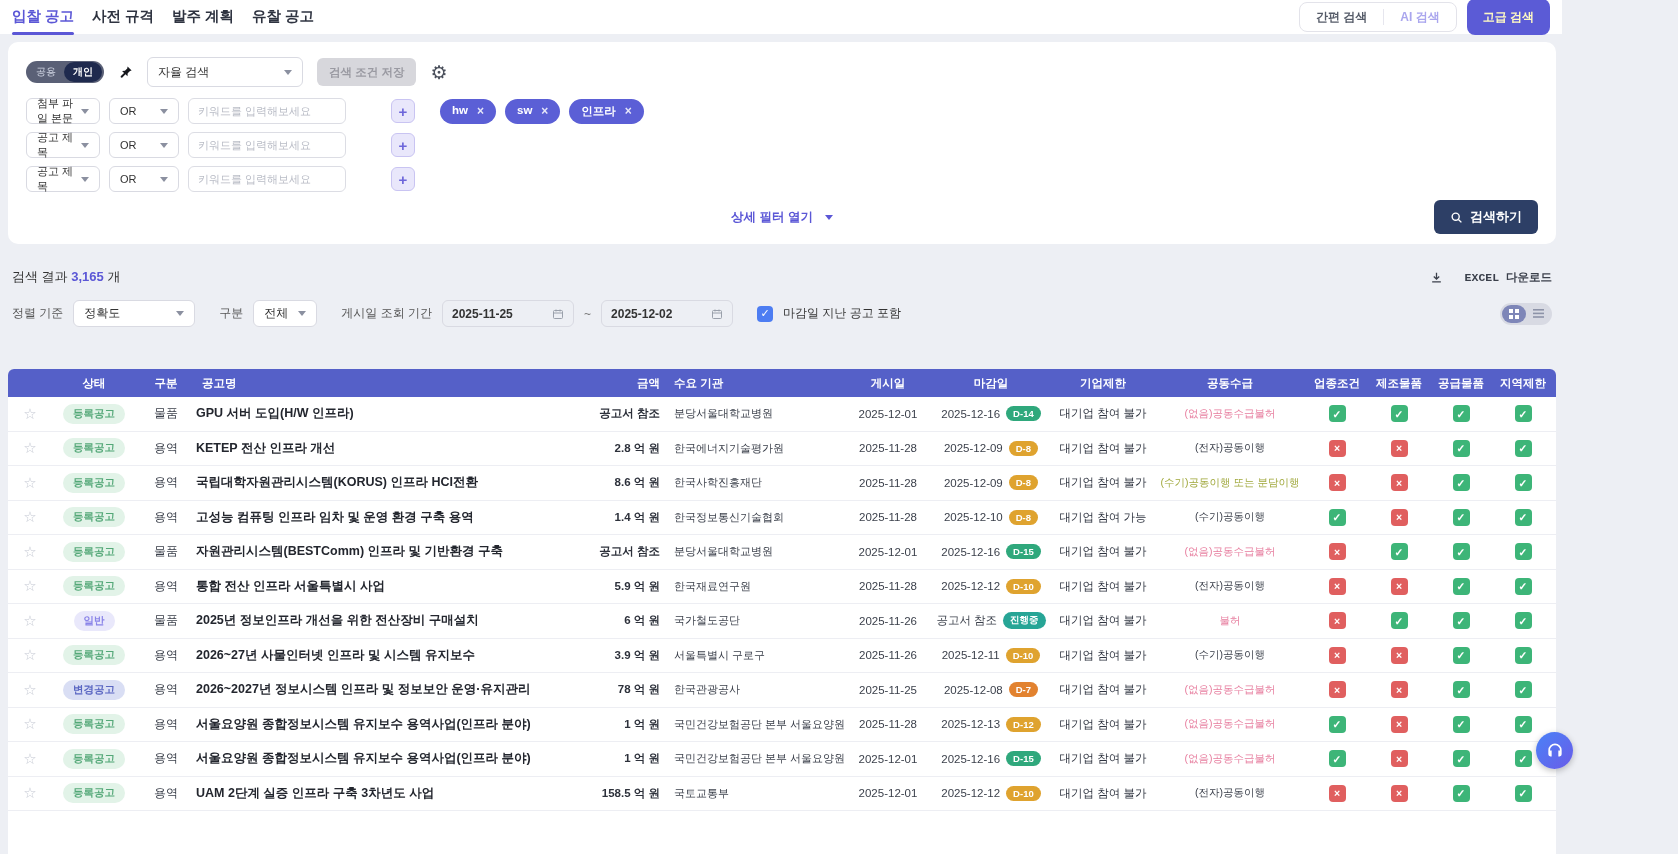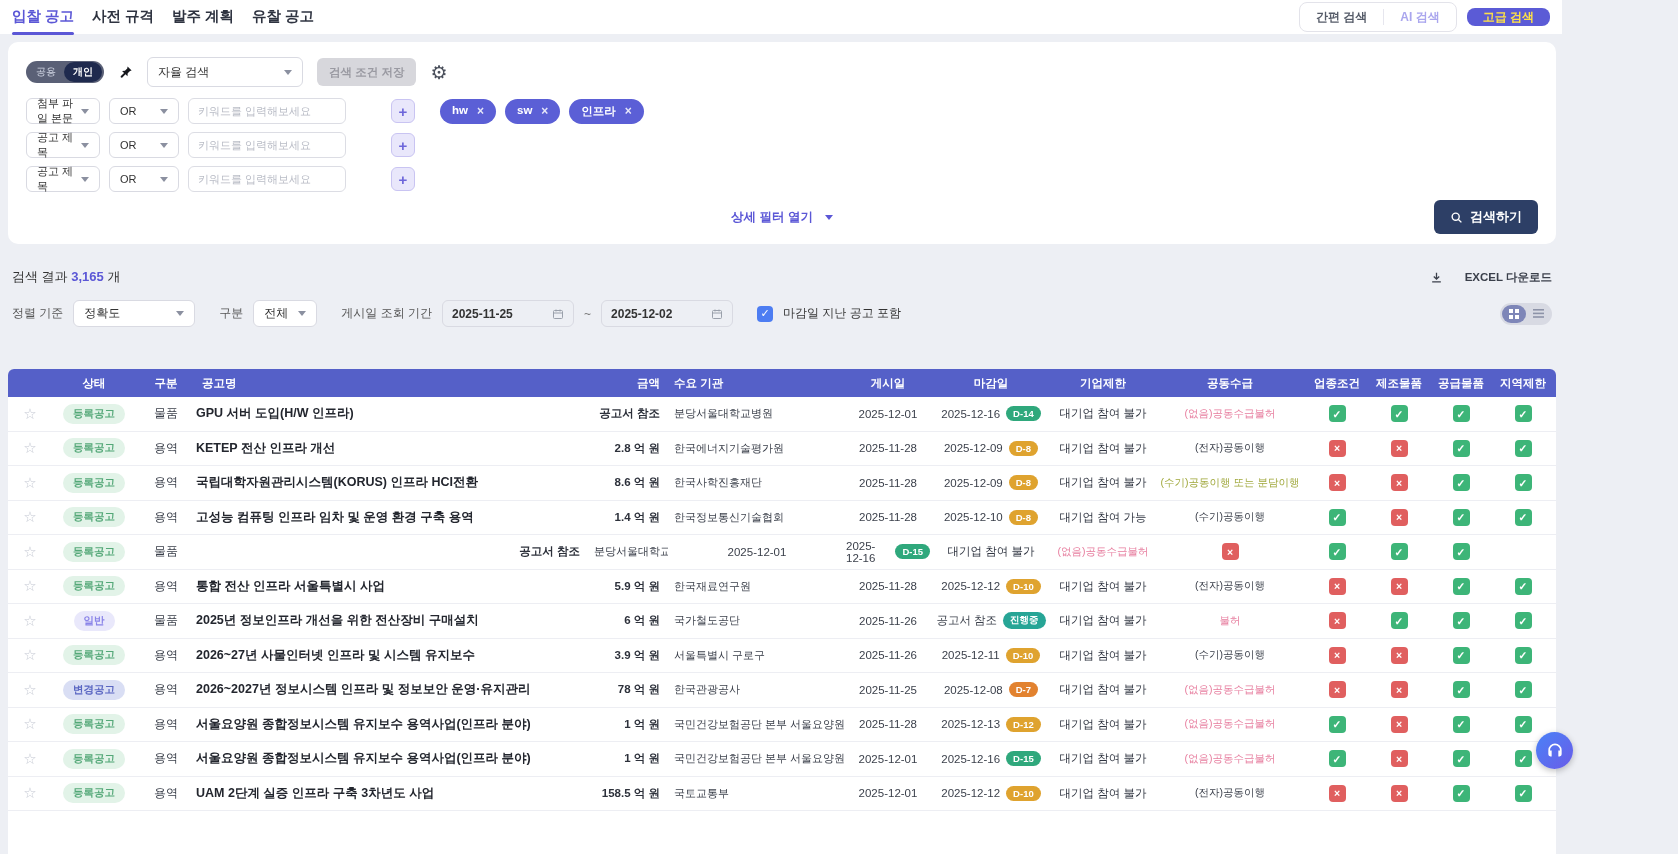--- a/index.html
+++ b/index.html
@@ -11,21 +11,21 @@
   .topbar { background:#fff; height:34px; display:flex; align-items:center; justify-content:space-between; padding:0 12px; }
   .tabs { display:flex; gap:18px; align-items:center; }
   .tab { font-size:14.5px; font-weight:700; color:#2e3340; padding:8px 0 9px; position:relative; cursor:pointer; }
   .tab.active { color:#5b57d6; }
   .tab.active::after { content:""; position:absolute; left:0; right:0; bottom:0; height:3px; background:#5b57d6; border-radius:2px; }
   .top-actions { display:flex; gap:10px; align-items:center; }
   .quick-seg { display:flex; align-items:center; background:#fff; border:1px solid #e3e3ea; border-radius:8px; height:30px; overflow:hidden; }
   .quick-seg .seg { padding:0 16px; font-size:12px; color:#555b68; font-weight:600; line-height:28px; cursor:pointer; }
   .quick-seg .seg.ai { color:#aaa6ee; }
   .quick-seg .vdiv { width:1px; height:16px; background:#e6e6ee; }
-  .btn-advanced { background:#5b5bd6; color:#fde047; border:none; border-radius:8px; height:18px; padding:0 16px; font-size:12px; font-weight:700; font-family:inherit; cursor:pointer; }
+  .btn-advanced { background:#5b5bd6; color:#fef9c3; border:none; border-radius:8px; height:36px; padding:0 16px; font-size:12px; font-weight:700; font-family:inherit; cursor:pointer; }
 
   
   .card { background:#fff; border-radius:10px; margin:8px 6px 0 8px; padding:16px 18px 8px; }
   .ctl-row { display:flex; align-items:center; gap:14px; height:28px; }
   .scope-toggle { display:flex; align-items:center; background:#5a6076; border-radius:12px; height:22px; padding:2px; cursor:pointer; }
   .scope-left { color:#cdd2e0; font-size:10px; padding:0 8px; }
   .scope-right { background:#1f2a4e; color:#fff; font-size:10px; font-weight:700; border-radius:10px; padding:3px 9px; }
   .pin { display:flex; align-items:center; }
   .select { display:flex; align-items:center; justify-content:space-between; border:1px solid #d9dae2; border-radius:6px; background:#fff; padding:0 10px; font-size:12px; color:#333; cursor:pointer; }
   .chev { width:0; height:0; border-left:4px solid transparent; border-right:4px solid transparent; border-top:5px solid #8b90a0; margin-left:6px; }
@@ -44,21 +44,21 @@
   .tag { display:inline-flex; gap:9px; background:#5b5fd6; color:#fff; border-radius:13px; padding:5px 12px; font-size:11.5px; font-weight:600; }
   .tag-x { opacity:.85; font-size:12px; cursor:pointer; }
   .card-footer { position:relative; margin-top:6px; height:38px; display:flex; align-items:center; justify-content:center; }
   .detail-toggle { display:flex; align-items:center; gap:6px; color:#5b57d6; font-size:12.5px; font-weight:700; cursor:pointer; }
   .btn-search { position:absolute; right:0; top:2px; background:#2d3f66; color:#fff; border:none; border-radius:6px; height:34px; padding:0 16px; font-size:13px; font-weight:700; display:flex; align-items:center; gap:7px; font-family:inherit; cursor:pointer; }
 
   
   .results-meta { display:flex; align-items:center; justify-content:space-between; margin:24px 10px 0 12px; }
   .count-line { font-size:13px; color:#333; }
   .count-line b { color:#5b57d6; }
-  .excel { display:flex; align-items:center; gap:22px; font-size:11.5px; font-weight:600; color:#3a3f4a; cursor:pointer; }
+  .excel { display:flex; align-items:center; gap:22px; font-size:11.5px; font-weight:600; color:#3a3f4a; cursor:pointer;font-family:Liberation Mono, monospace; }
   .sort-row { display:flex; align-items:center; margin:14px 10px 0 12px; gap:10px; font-size:12px; color:#555; }
   .sel-sort { width:122px; height:27px; }
   .sel-type { width:64px; height:27px; }
   .lbl { color:#555; }
   .ml { margin-left:14px; }
   .date-input { display:flex; align-items:center; justify-content:space-between; width:132px; height:27px; border:1px solid #d9dae2; border-radius:6px; padding:0 9px; font-size:12px; color:#333; font-weight:600; cursor:pointer; }
   .tilde { color:#777; }
   .checkbox { width:16px; height:16px; background:#4d7df2; border-radius:4px; color:#fff; font-size:11px; display:inline-flex; align-items:center; justify-content:center; margin-left:14px; cursor:pointer; }
   .cb-label { color:#333; }
   .view-toggle { margin-left:auto; display:flex; align-items:center; background:#d8dae3; border-radius:12px; padding:2px; height:22px; cursor:pointer; }
@@ -369,20 +369,21 @@
     <div class="c-joint j-normal">(수기)공동이행</div>
     <div class="c-flag"><span class="flag f-yes">✓</span></div>
     <div class="c-flag"><span class="flag f-no">×</span></div>
     <div class="c-flag"><span class="flag f-yes">✓</span></div>
     <div class="c-flag"><span class="flag f-yes">✓</span></div>
   </div>
         <div class="trow grid14">
     <div class="c-star"><span class="star">☆</span></div>
     <div class="c-status"><span class="pill-status st-reg">등록공고</span></div>
     <div class="c-cat">물품</div>
+    <div class="c-title">자원관리시스템(BESTComm) 인프라 및 기반환경 구축</div>
     <div class="c-amount">공고서 참조</div>
     <div class="c-org">분당서울대학교병원</div>
     <div class="c-posted">2025-12-01</div>
     <div class="c-deadline">
       <span>2025-12-16</span>
       <span class="dday dd-green">D-15</span>
     </div>
     <div class="c-limit">대기업 참여 불가</div>
     <div class="c-joint j-pink">(없음)공동수급불허</div>
     <div class="c-flag"><span class="flag f-no">×</span></div>

